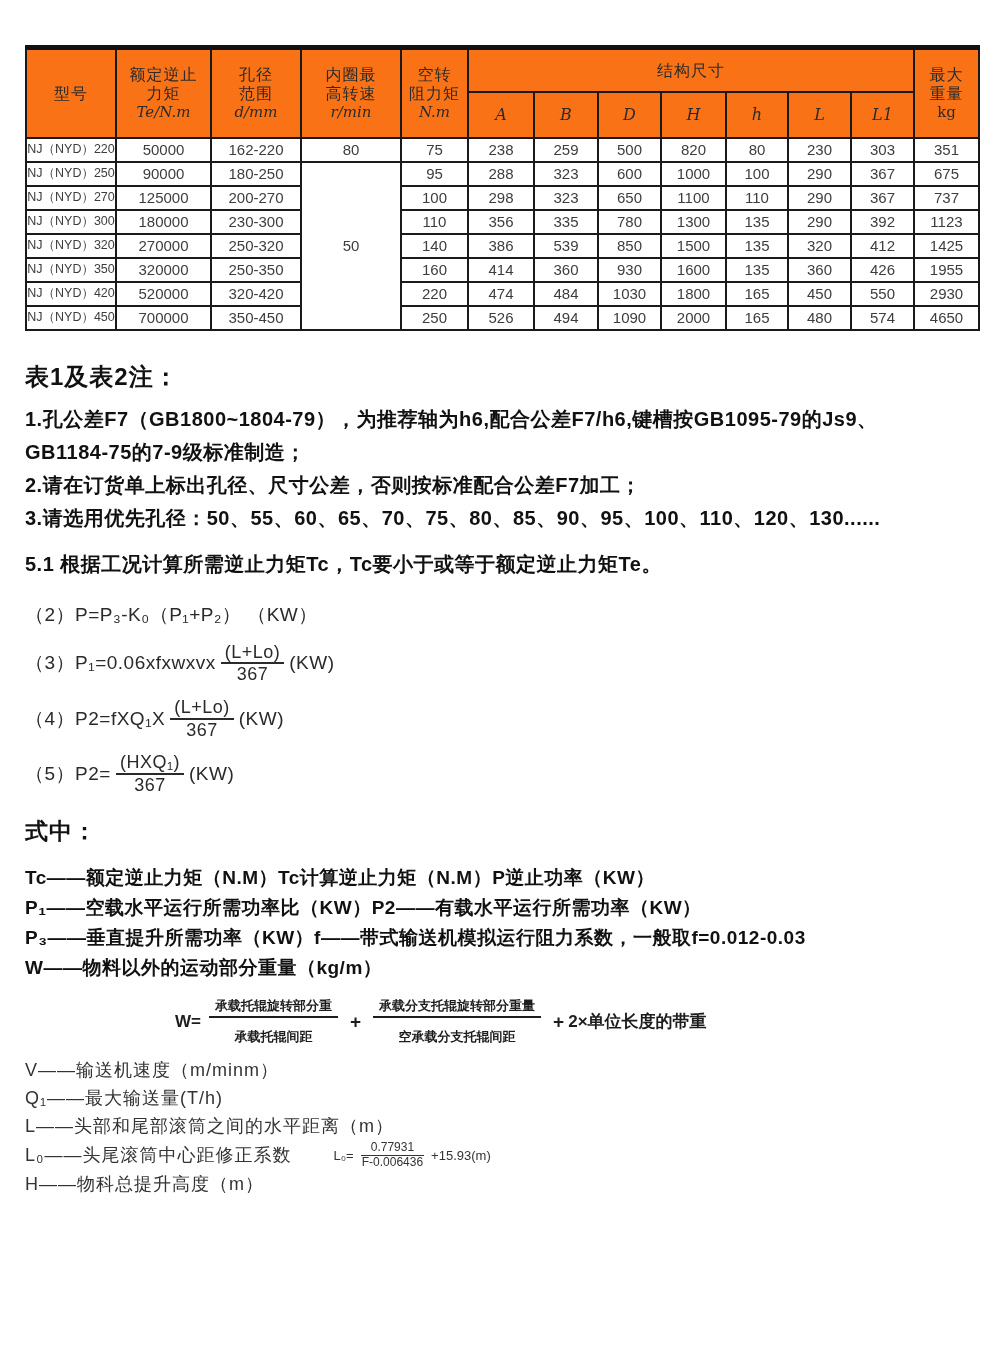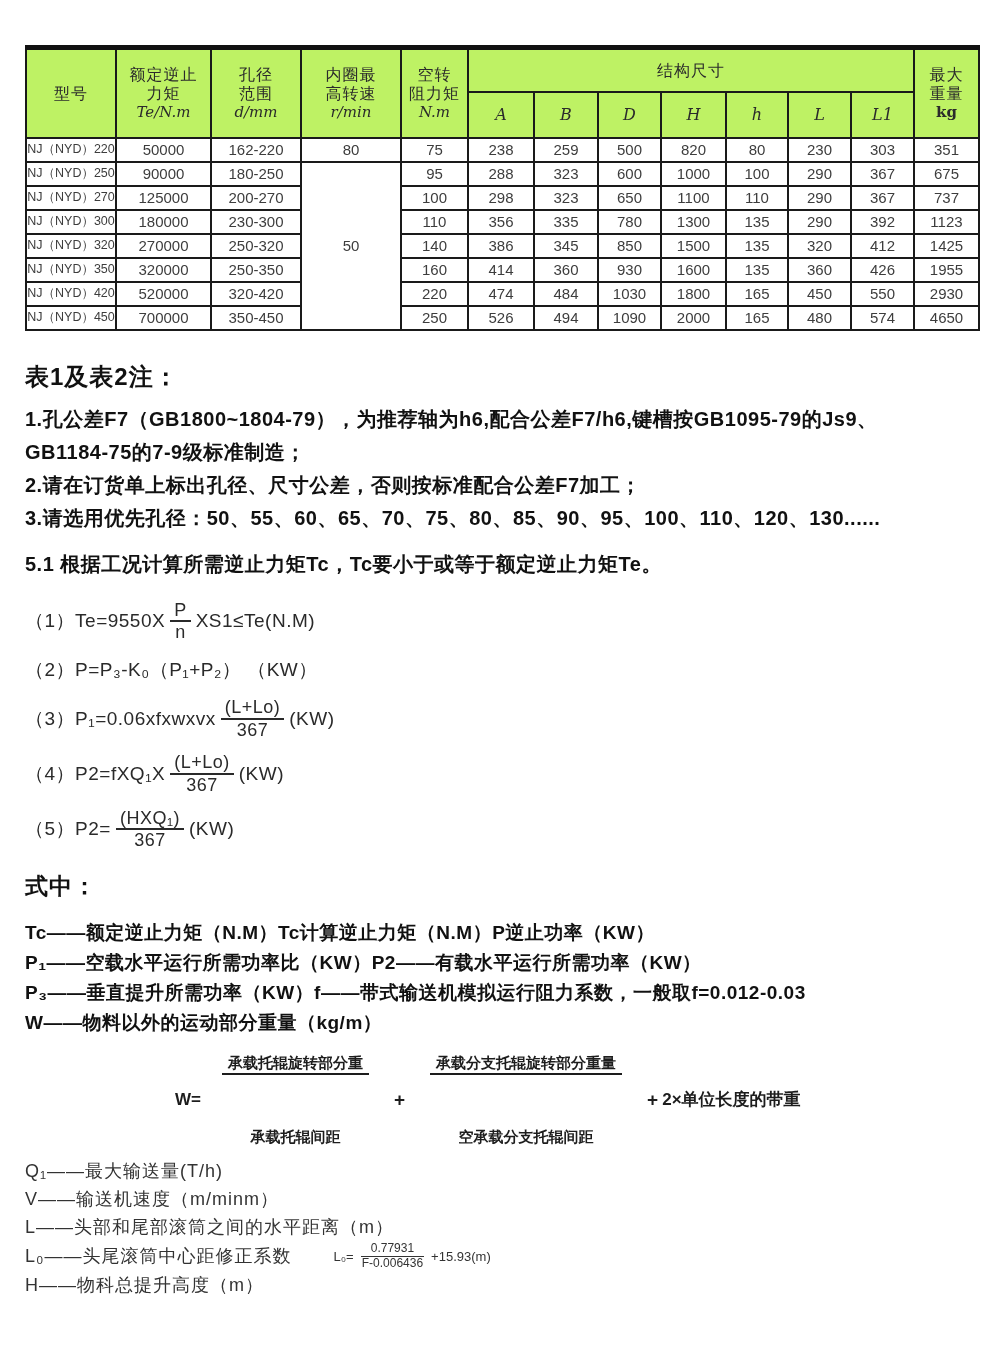--- a/index.html
+++ b/index.html
@@ -21,29 +21,29 @@
     margin-bottom: 30px;
   }
   table.spec th, table.spec td {
     border: 2px solid #1a1a1a;
     text-align: center;
     vertical-align: middle;
     padding: 0;
     overflow: hidden;
   }
   table.spec thead th {
-    background: #bef264;
+    background: #f97316;
     font-weight: normal;
     color: #2b2b2b;
   }
   tr.hdr-top { height: 44px; }
   tr.hdr-sub { height: 46px; }
   .hl { font-size: 16px; line-height: 19px; letter-spacing: 1px; }
   .hl.lat { font-family: "DejaVu Serif", serif; font-style: italic; font-size: 15px; letter-spacing: 0; }
-  .hl.kg  { font-family: "DejaVu Serif", serif; font-weight: bold; font-size: 15px; letter-spacing: 0; }
+  .hl.kg  { font-family: "DejaVu Serif", serif; font-weight: normal; font-size: 15px; letter-spacing: 0; }
   th.sub-dim { font-family: "DejaVu Serif", serif; font-style: italic; font-size: 16px; }
   table.spec tbody tr { height: 24px; }
   table.spec tbody td { font-size: 15px; color: #3d3d3d; background: #fff; }
   table.spec tbody td.model { font-size: 12.5px; letter-spacing: 0; color: #3d3d3d; }
 
   
   .notes-heading { font-size: 24px; font-weight: bold; color: #111; margin-bottom: 10px; letter-spacing: 1px; }
   .note-line { font-size: 20px; font-weight: bold; color: #111; line-height: 33px; letter-spacing: 0.5px; }
   .sec51 { font-size: 20px; font-weight: bold; color: #111; margin-top: 16px; letter-spacing: 0.5px; }
 
@@ -61,21 +61,21 @@
   .frac .fden { padding: 0 4px; }
 
   .shizhong { font-size: 23px; font-weight: bold; color: #111; margin: 20px 0 16px 0; letter-spacing: 1px; }
   .def-bold { font-size: 19px; font-weight: bold; color: #111; line-height: 30px; letter-spacing: 0.5px; }
 
   .w-formula {
     display: flex; align-items: center;
     margin: 16px 0 12px 150px;
     font-size: 17px; font-weight: bold; color: #1d1d1d;
   }
-  .w-formula .frac { font-size: 15px; margin: 0 21px; gap: 41px; }
+  .w-formula .frac { font-size: 13px; margin: 0 8px; }
   .w-formula .frac .fnum { border-bottom: 2px solid #1d1d1d; padding: 0 6px 2px 6px; }
   .w-formula .frac .fden { padding-top: 12px; }
   .w-plus { margin: 0 4px; font-size: 19px; }
 
   .defs-thin { margin-top: 8px; }
   .def-thin {
     display: flex; align-items: center;
     font-size: 18px; font-weight: normal; color: #333;
     line-height: 27px; letter-spacing: 1px; margin-bottom: 1px;
   }
@@ -206,21 +206,21 @@
           <td>290</td>
           <td>392</td>
           <td>1123</td>
         </tr>
         <tr>
           <td class="model">NJ（NYD）320</td>
           <td>270000</td>
           <td>250-320</td>
           <td>140</td>
           <td>386</td>
-          <td>345</td>
+          <td>539</td>
           <td>850</td>
           <td>1500</td>
           <td>135</td>
           <td>320</td>
           <td>412</td>
           <td>1425</td>
         </tr>
         <tr>
           <td class="model">NJ（NYD）350</td>
           <td>320000</td>
@@ -267,28 +267,20 @@
   </table>
 
   <div class="notes-heading">表1及表2注：</div>
   <div class="note-line">1.孔公差F7（GB1800~1804-79），为推荐轴为h6,配合公差F7/h6,键槽按GB1095-79的Js9、</div>
   <div class="note-line">GB1184-75的7-9级标准制造；</div>
   <div class="note-line">2.请在订货单上标出孔径、尺寸公差，否则按标准配合公差F7加工；</div>
   <div class="note-line">3.请选用优先孔径：50、55、60、65、70、75、80、85、90、95、100、110、120、130......</div>
   <div class="sec51">5.1 根据工况计算所需逆止力矩Tc，Tc要小于或等于额定逆止力矩Te。</div>
 
   <div class="formulas">
-    <div class="formula-row">
-      <span>（1）Te=9550X</span>
-      <span class="frac">
-        <span class="fnum">P</span>
-        <span class="fden">n</span>
-      </span>
-      <span>XS1≤Te(N.M)</span>
-    </div>
     <div class="formula-row">
       <span>（2）P=P₃-K₀（P₁+P₂） （KW）</span>
     </div>
     <div class="formula-row">
       <span>（3）P₁=0.06xfxwxvx</span>
       <span class="frac">
         <span class="fnum">(L+Lo)</span>
         <span class="fden">367</span>
       </span>
       <span>(KW)</span>
@@ -327,24 +319,24 @@
     <span class="frac">
       <span class="fnum">承载分支托辊旋转部分重量</span>
       <span class="fden">空承载分支托辊间距</span>
     </span>
     <span class="w-plus">+</span>
     <span>2×单位长度的带重</span>
   </div>
 
   <div class="defs-thin">
     <div class="def-thin">
+      <span>V——输送机速度（m/minm）</span>
+    </div>
+    <div class="def-thin">
       <span>Q₁——最大输送量(T/h)</span>
-    </div>
-    <div class="def-thin">
-      <span>V——输送机速度（m/minm）</span>
     </div>
     <div class="def-thin">
       <span>L——头部和尾部滚筒之间的水平距离（m）</span>
     </div>
     <div class="def-thin">
       <span>L₀——头尾滚筒中心距修正系数</span>
       <span class="lo-formula">
         <span>L₀=</span>
         <span class="frac">
           <span class="fnum">0.77931</span>

